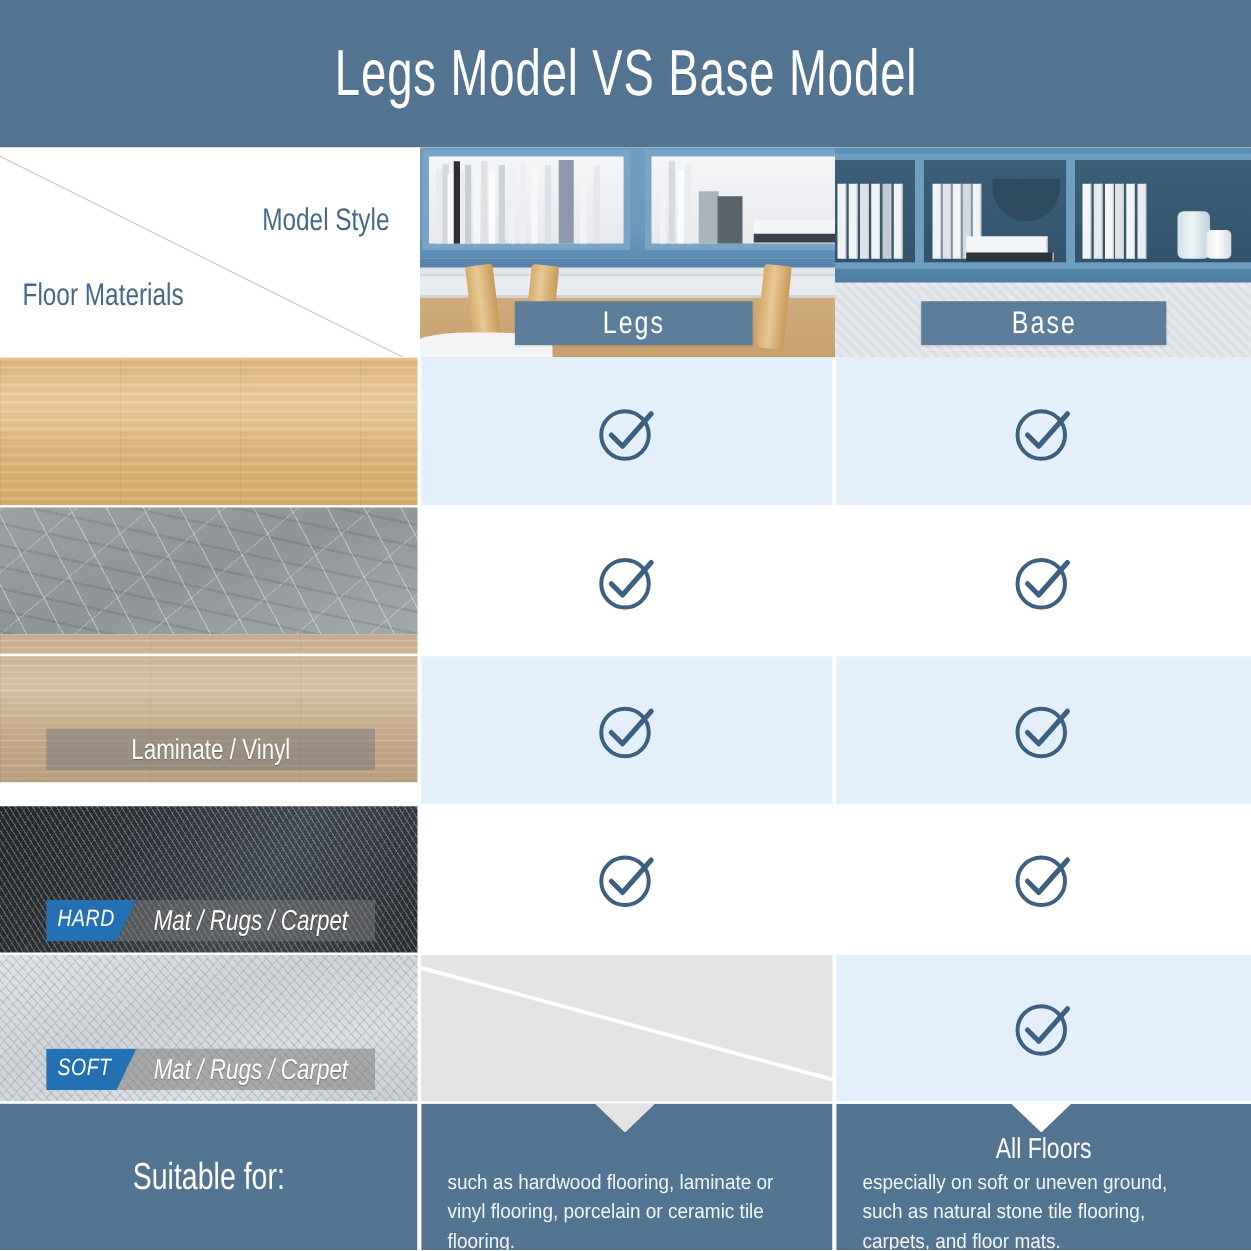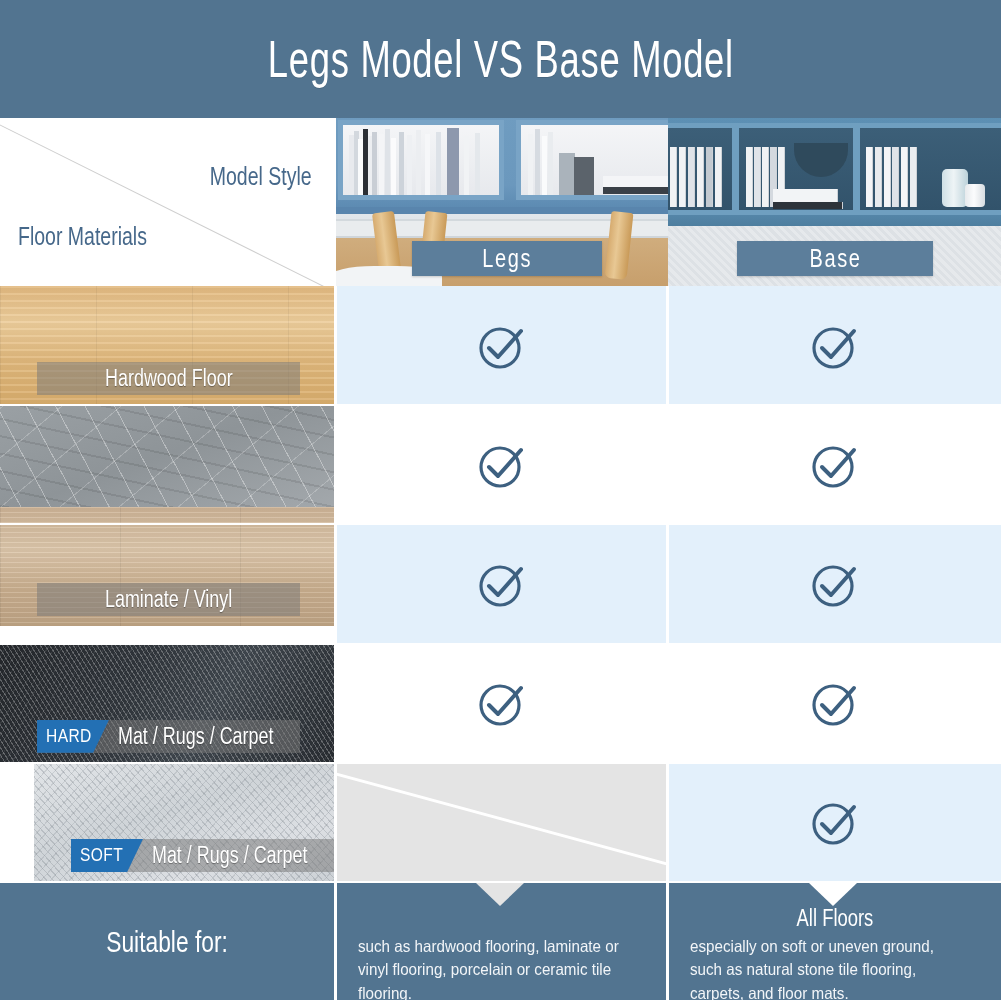--- a/index.html
+++ b/index.html
@@ -284,21 +284,21 @@
     gap: 0;
   }
   .mat-label-text {
     color: #ffffff;
     font-size: 23px;
     transform: scaleX(0.78);
     transform-origin: center;
     white-space: nowrap;
     text-shadow: 0 1px 1px rgba(0,0,0,0.35);
   }
-  .mat-label-bar.with-badge { justify-content: center; }
+  .mat-label-bar.with-badge { justify-content: flex-end; font-style: italic; }
   .mat-label-bar.with-badge .mat-label-text {
     margin-left: 54px;
   }
   .hardness-badge {
     position: absolute;
     left: 0; top: 0;
     height: 33px;
     width: 72px;
     background: #2370b4;
     clip-path: polygon(0 0, 100% 0, 78% 100%, 0 100%);
@@ -543,23 +543,20 @@
         <div class="rug"></div>
       </div>
       <div class="col-caption cap-legs">
         <span>Legs</span>
       </div>
     </div>
 
     <div id="rows-host">
         <div class="cell mat-cell col-label" style="top: 168px; height: 119.2px;">
           <div class="mat-tex tex-hardwood"></div>
-          <div class="mat-label-bar">
-            <div class="mat-label-text">Hardwood Floor</div>
-          </div>
         </div>
         <div class="cell val-cell col-legs alt" style="top: 168px; height: 119.2px;">
           <svg class="check-icon" width="54" height="54" viewBox="0 0 54 54">
             <circle cx="25" cy="29" r="19" fill="none" stroke="#3d6080" stroke-width="3.2"></circle>
             <path d="M14 29 L23 38 L46 12" fill="none" stroke="#3d6080" stroke-width="4" stroke-linecap="round" stroke-linejoin="round"></path>
           </svg>
         </div>
         <div class="cell val-cell col-base alt" style="top: 168px; height: 119.2px;">
           <svg class="check-icon" width="54" height="54" viewBox="0 0 54 54">
             <circle cx="25" cy="29" r="19" fill="none" stroke="#3d6080" stroke-width="3.2"></circle>
@@ -617,21 +614,21 @@
             <path d="M14 29 L23 38 L46 12" fill="none" stroke="#3d6080" stroke-width="4" stroke-linecap="round" stroke-linejoin="round"></path>
           </svg>
         </div>
         <div class="cell val-cell col-base plain" style="top: 525.6px; height: 119.2px;">
           <svg class="check-icon" width="54" height="54" viewBox="0 0 54 54">
             <circle cx="25" cy="29" r="19" fill="none" stroke="#3d6080" stroke-width="3.2"></circle>
             <path d="M14 29 L23 38 L46 12" fill="none" stroke="#3d6080" stroke-width="4" stroke-linecap="round" stroke-linejoin="round"></path>
           </svg>
         </div>
         <div class="hsep" style="top: 643.8px;"></div>
-        <div class="cell mat-cell col-label" style="top: 644.8px; height: 119.2px; margin-left: 34px;">
+        <div class="cell mat-cell col-label" style="top: 644.8px; height: 119.2px;">
           <div class="mat-tex tex-softcarpet"></div>
           <div class="mat-label-bar with-badge">
             <div class="hardness-badge">
               <span>SOFT</span>
             </div>
             <div class="mat-label-text">Mat / Rugs / Carpet</div>
           </div>
         </div>
         <div class="cell val-cell col-legs disabled" style="top: 644.8px; height: 119.2px;"></div>
         <div class="cell val-cell col-base alt" style="top: 644.8px; height: 119.2px;">

